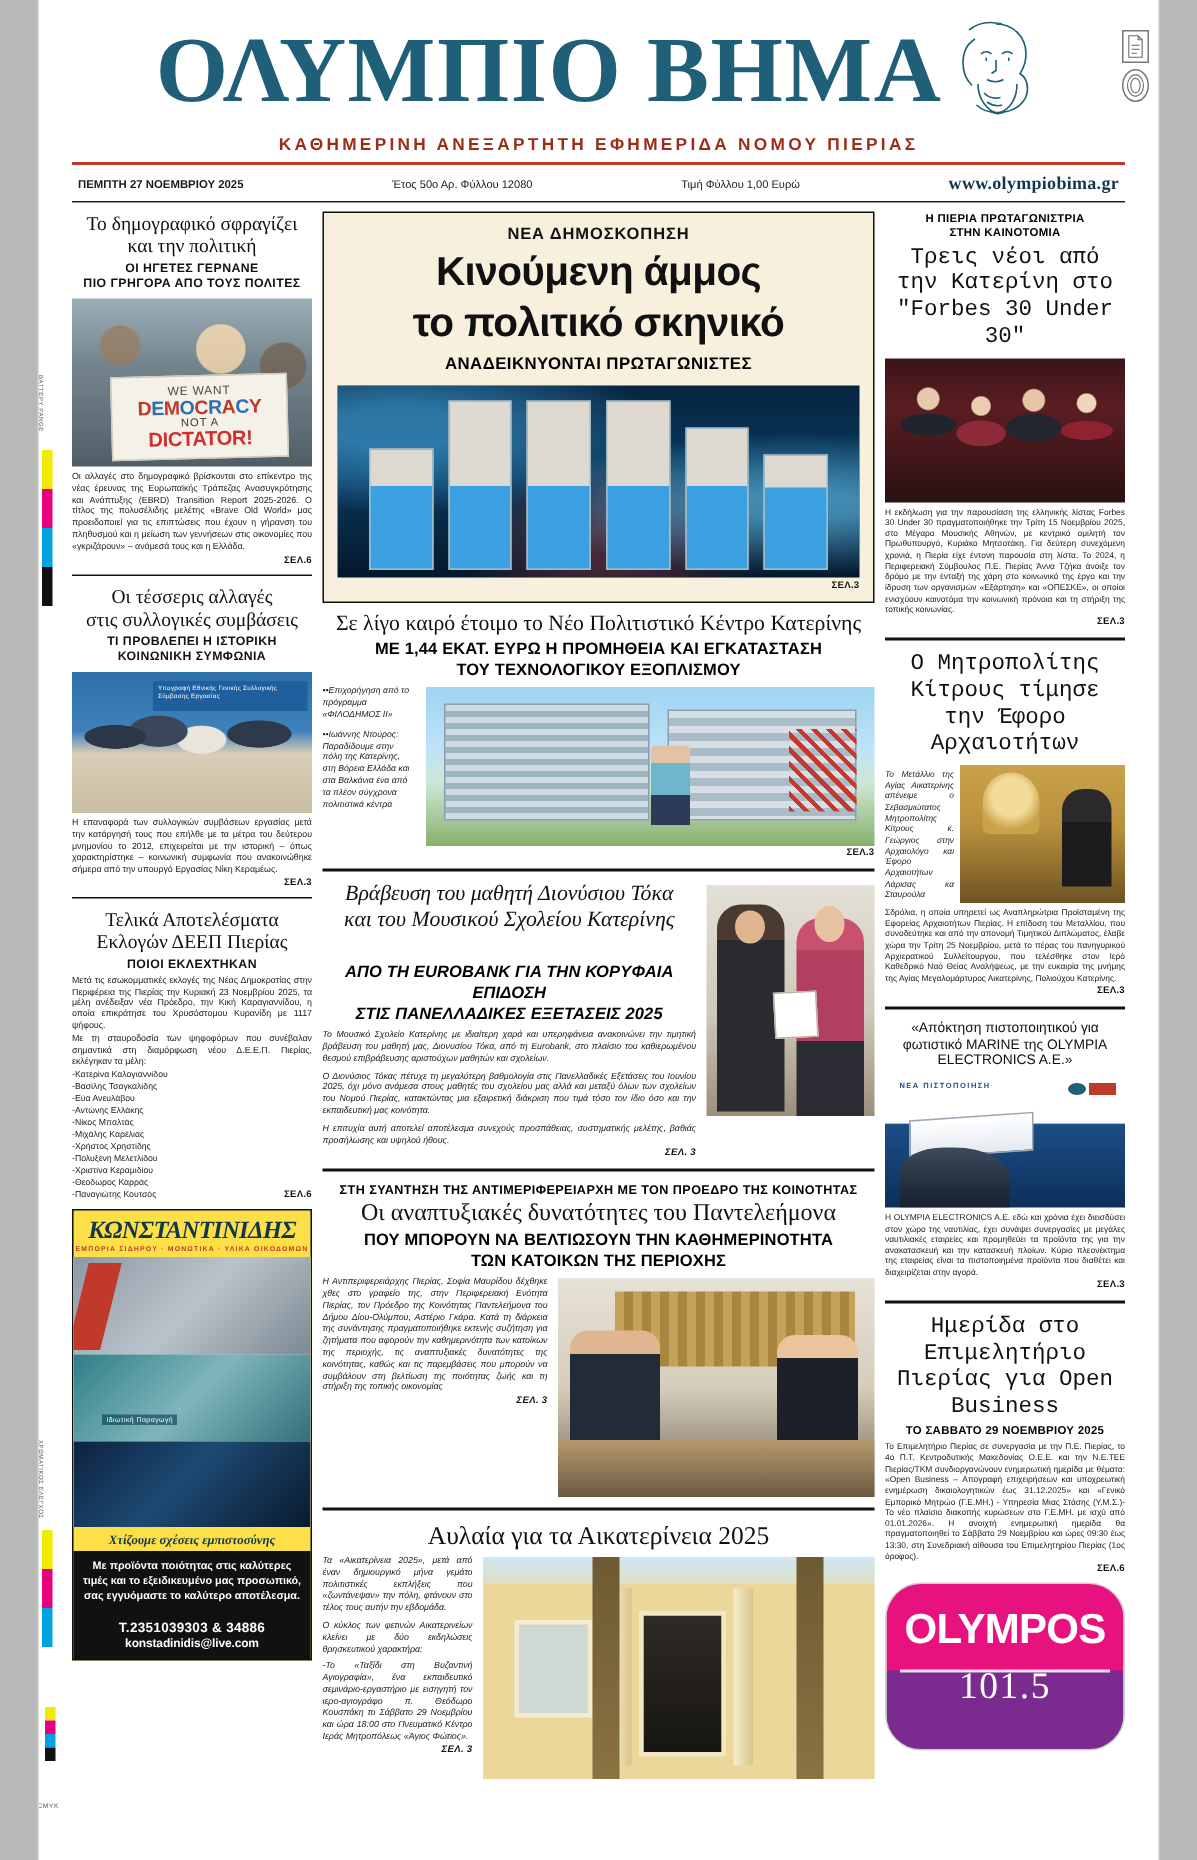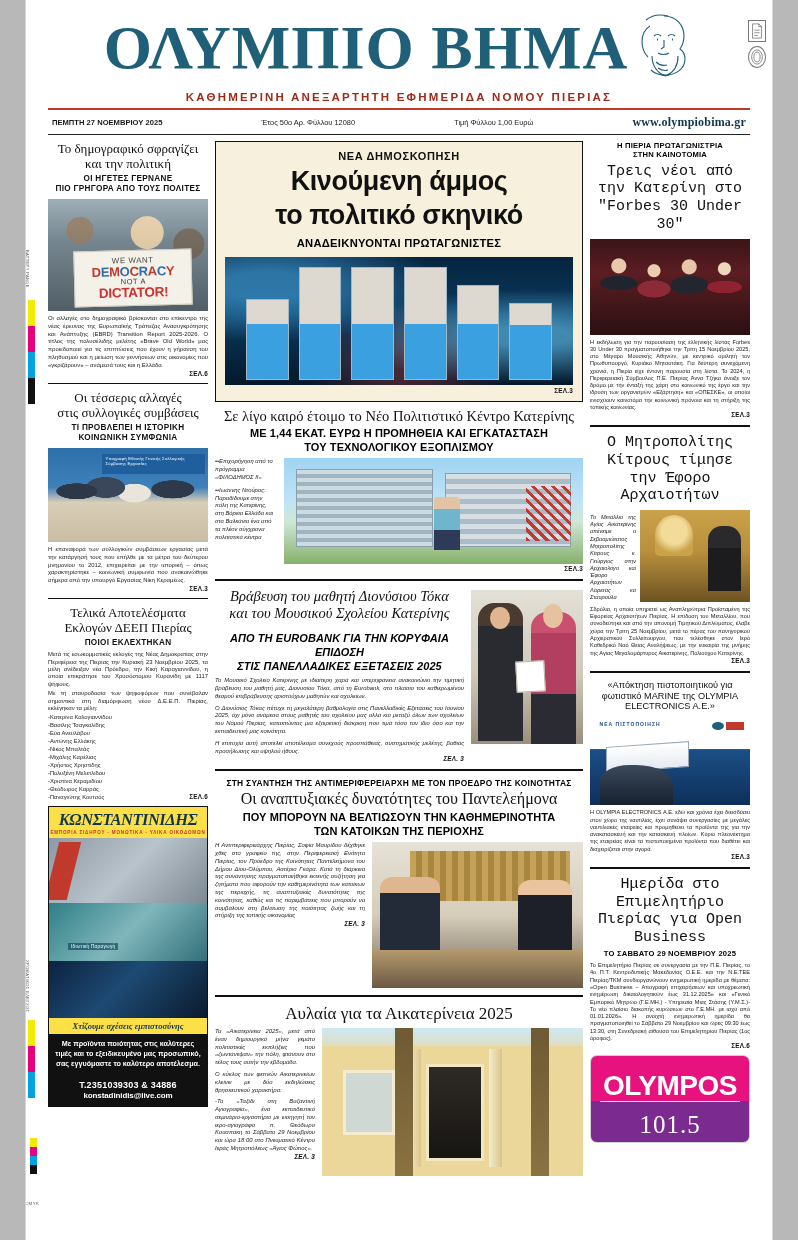--- a/index.html
+++ b/index.html
@@ -360,23 +360,23 @@
   }
   .ad-konst .black {
     background:#111; color:#fff; text-align:center; padding:5px 4px 6px 4px;
   }
   .ad-konst .black .l1 { font-size:7.2px; line-height:1.35; font-weight:700; }
   .ad-konst .black .l2 { font-size:9px; font-weight:700; margin-top:12px; letter-spacing:.2px; }
   .ad-konst .black .l3 { font-size:8px; font-weight:700; margin-top:1px; letter-spacing:-.1px; }
 
   
   .ad-olympos {
-    margin-top:6px; border-radius:7px; overflow:hidden;
+    margin-top:6px; border-radius:24px; overflow:hidden;
     background:linear-gradient(180deg,#e8127f 0%, #e8127f 52%, #7b2a8f 53%, #7b2a8f 100%);
-    height:88px; position:relative; border:1px solid #cfcfcf;
+    height:112px; position:relative; border:1px solid #cfcfcf;
   }
   .ad-olympos .ol {
     text-align:center; color:#fff; font-weight:700;
     font-size:28px; letter-spacing:-.5px; padding-top:14px;
     font-family:"Liberation Sans", sans-serif;
   }
   .ad-olympos .freq {
     text-align:center; color:#fff; font-size:25px; padding-top:9px;
     font-family:"Liberation Serif", serif; letter-spacing:1px;
   }
@@ -637,21 +637,21 @@
         <div class="sel" style="margin-top:1px;">ΣΕΛ.3</div>
       </div>
 
       <div class="hr-thick"></div>
 
       <div>
         <div class="two-col">
           <div style="flex:1 1 auto;">
             <div class="mid-head-serif" style="text-align:center;">Βράβευση του μαθητή Διονύσιου Τόκα</div>
             <div class="mid-head-serif" style="text-align:center;">και του Μουσικού Σχολείου Κατερίνης</div>
-            <div class="mid-head-sans" style="margin-top:10px;">ΑΠΟ ΤΗ EUROBANK ΓΙΑ ΤΗΝ ΚΟΡΥΦΑΙΑ ΕΠΙΔΟΣΗ</div>
+            <div class="mid-head-sans" style="margin-top:20px;">ΑΠΟ ΤΗ EUROBANK ΓΙΑ ΤΗΝ ΚΟΡΥΦΑΙΑ ΕΠΙΔΟΣΗ</div>
             <div class="mid-head-sans">ΣΤΙΣ ΠΑΝΕΛΛΑΔΙΚΕΣ ΕΞΕΤΑΣΕΙΣ 2025</div>
             <div class="body-txt">Το Μουσικό Σχολείο Κατερίνης με ιδιαίτερη χαρά και υπερηφάνεια ανακοινώνει την τιμητική βράβευση του μαθητή μας, Διονυσίου Τόκα, από τη Eurobank, στο πλαίσιο του καθιερωμένου θεσμού επιβράβευσης αριστούχων μαθητών και σχολείων.</div>
             <div class="body-txt">Ο Διονύσιος Τόκας πέτυχε τη μεγαλύτερη βαθμολογία στις Πανελλαδικές Εξετάσεις του Ιουνίου 2025, όχι μόνο ανάμεσα στους μαθητές του σχολείου μας αλλά και μεταξύ όλων των σχολείων του Νομού Πιερίας, κατακτώντας μια εξαιρετική διάκριση που τιμά τόσο τον ίδιο όσο και την εκπαιδευτική μας κοινότητα.</div>
             <div class="body-txt">Η επιτυχία αυτή αποτελεί αποτέλεσμα συνεχούς προσπάθειας, συστηματικής μελέτης, βαθιάς προσήλωσης και υψηλού ήθους.</div>
             <div class="sel">ΣΕΛ. 3</div>
           </div>
           <div style="width:112px;flex:0 0 112px;padding-top:2px;">
             <div class="photo ph-award">
               <div class="man"></div>
               <div class="woman"></div>

